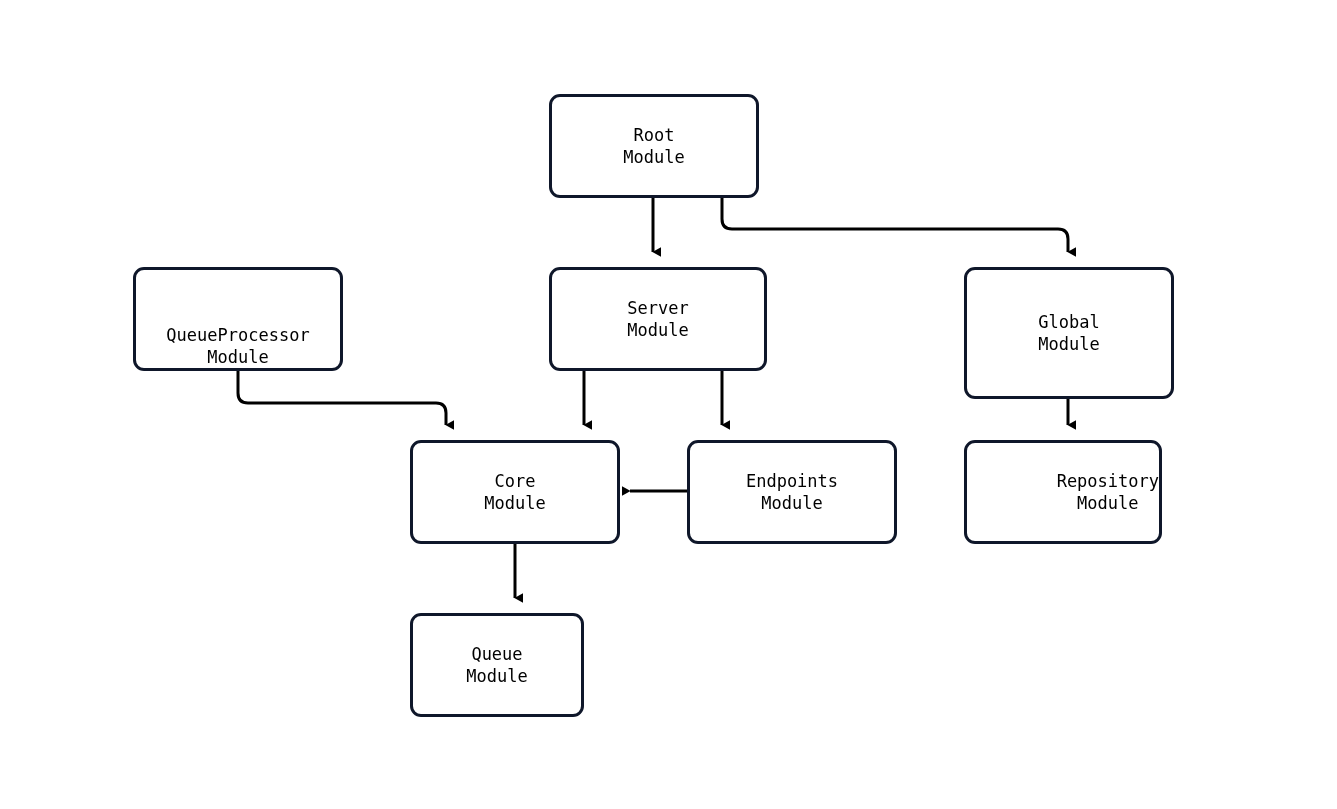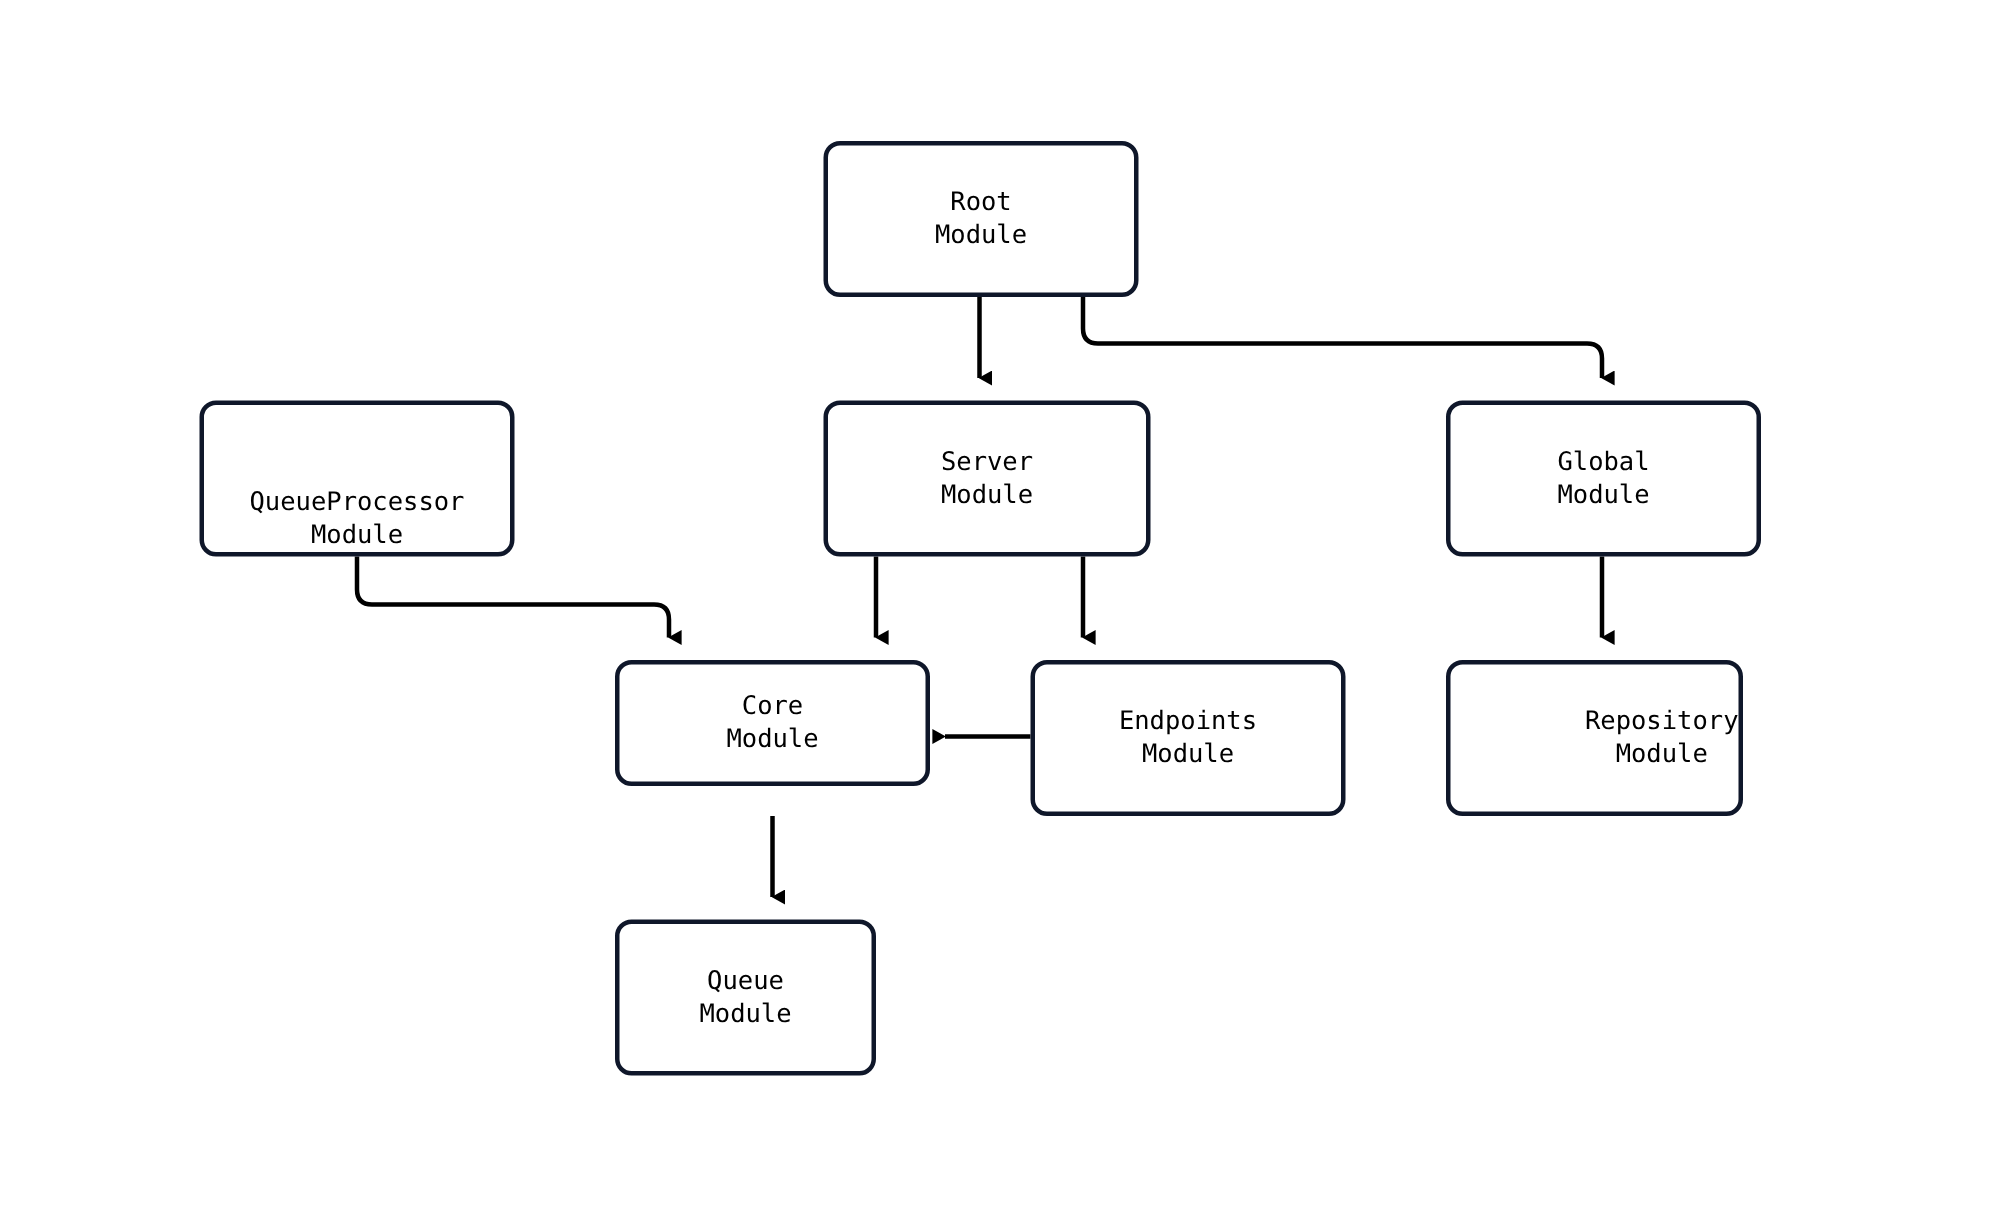--- a/index.html
+++ b/index.html
@@ -89,26 +89,26 @@
   <div class="node" style="left:133px; top:267px; width:210px; height:104px;justify-content:flex-end;">
     <div class="node-label">QueueProcessor
 Module</div>
   </div>
 
   <div class="node" style="left:549px; top:267px; width:218px; height:104px;">
     <div class="node-label">Server
 Module</div>
   </div>
 
-  <div class="node" style="left:964px; top:267px; width:210px; height:104px;">
+  <div class="node" style="left:964px; top:267px; width:210px; height:132px;">
     <div class="node-label">Global
 Module</div>
   </div>
 
-  <div class="node" style="left:410px; top:440px; width:210px; height:84px;">
+  <div class="node" style="left:410px; top:440px; width:210px; height:104px;">
     <div class="node-label">Core
 Module</div>
   </div>
 
   <div class="node" style="left:687px; top:440px; width:210px; height:104px;">
     <div class="node-label">Endpoints
 Module</div>
   </div>
 
   <div class="node" style="left:964px; top:440px; width:198px; height:104px;align-items:flex-end;">

